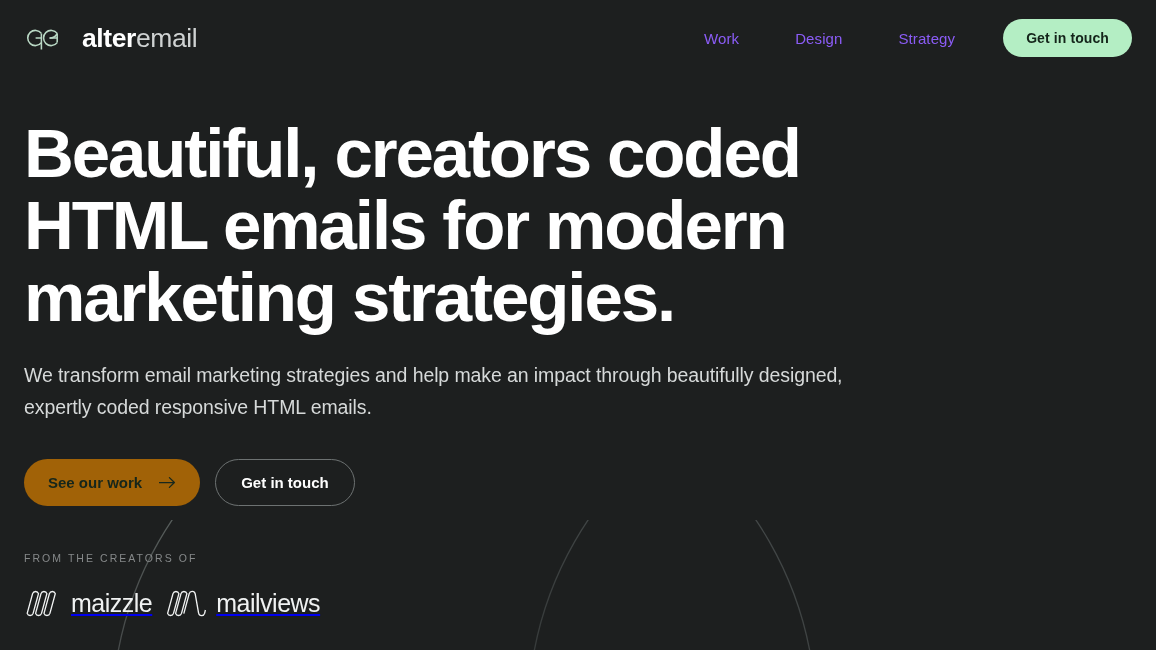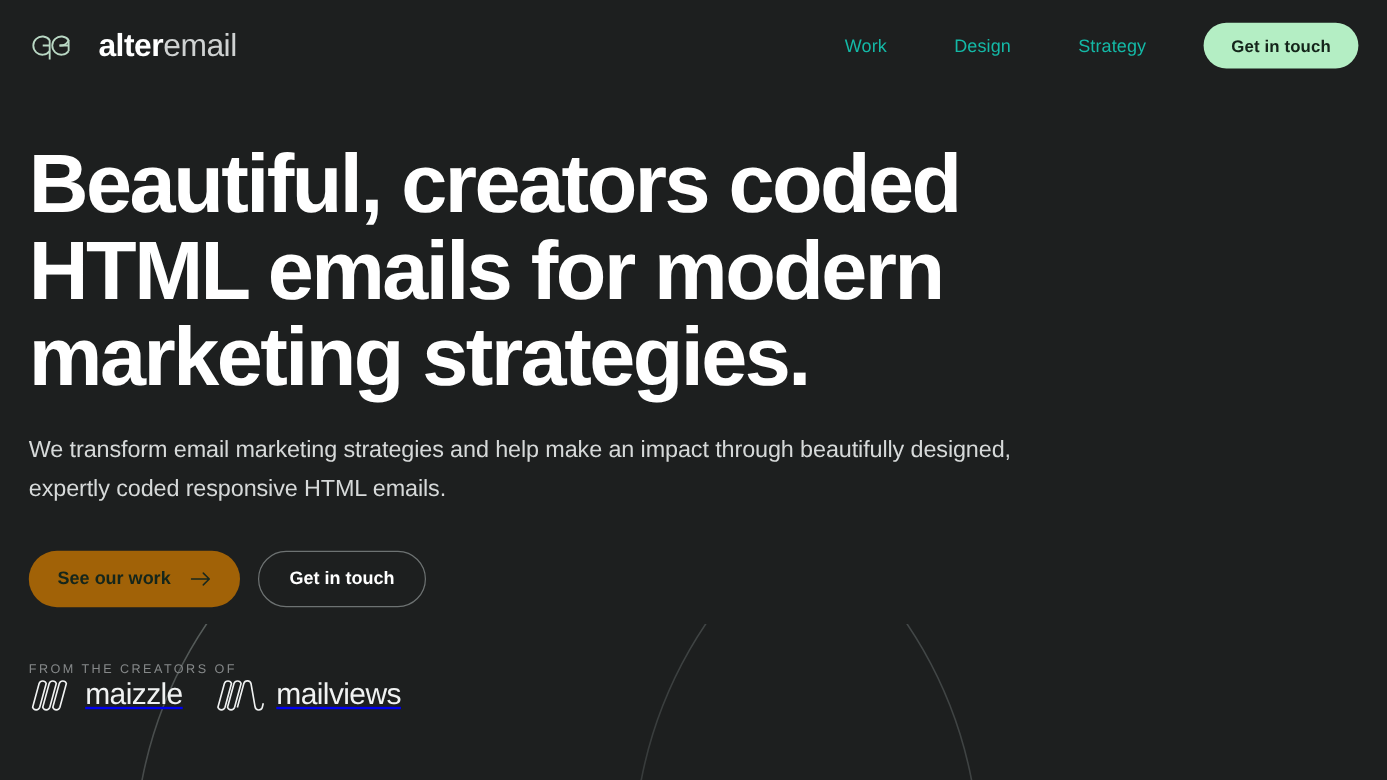--- a/index.html
+++ b/index.html
@@ -81,21 +81,21 @@
   }
 
   .nav {
     margin-left: auto;
     display: flex;
     align-items: center;
     gap: 0;
   }
 
   .nav-link {
-    color: #14b8a6;
+    color: #8b5cf6;
     font-size: 15px;
     font-weight: 400;
     text-decoration: none;
     padding: 8px 0;
     margin-right: 56px;
     letter-spacing: 0.1px;
     white-space: nowrap;
   }
   .nav-link:last-of-type { margin-right: 48px; text-align: right; }
 
@@ -197,24 +197,24 @@
 
   .creators-label {
     color: #86898a;
     font-size: 10.5px;
     font-weight: 500;
     letter-spacing: 2.05px;
     text-transform: uppercase;
   }
 
   .creators-logos {
-    margin-top: 1px;
+    margin-top: 25px;
     display: flex;
     align-items: flex-end;
-    gap: 27px;
+    gap: 13px;
   }
 
   .creator-logo {
     display: flex;
     align-items: center;
     gap: 7px;
   }
 
   .creator-mark {
     display: block;

